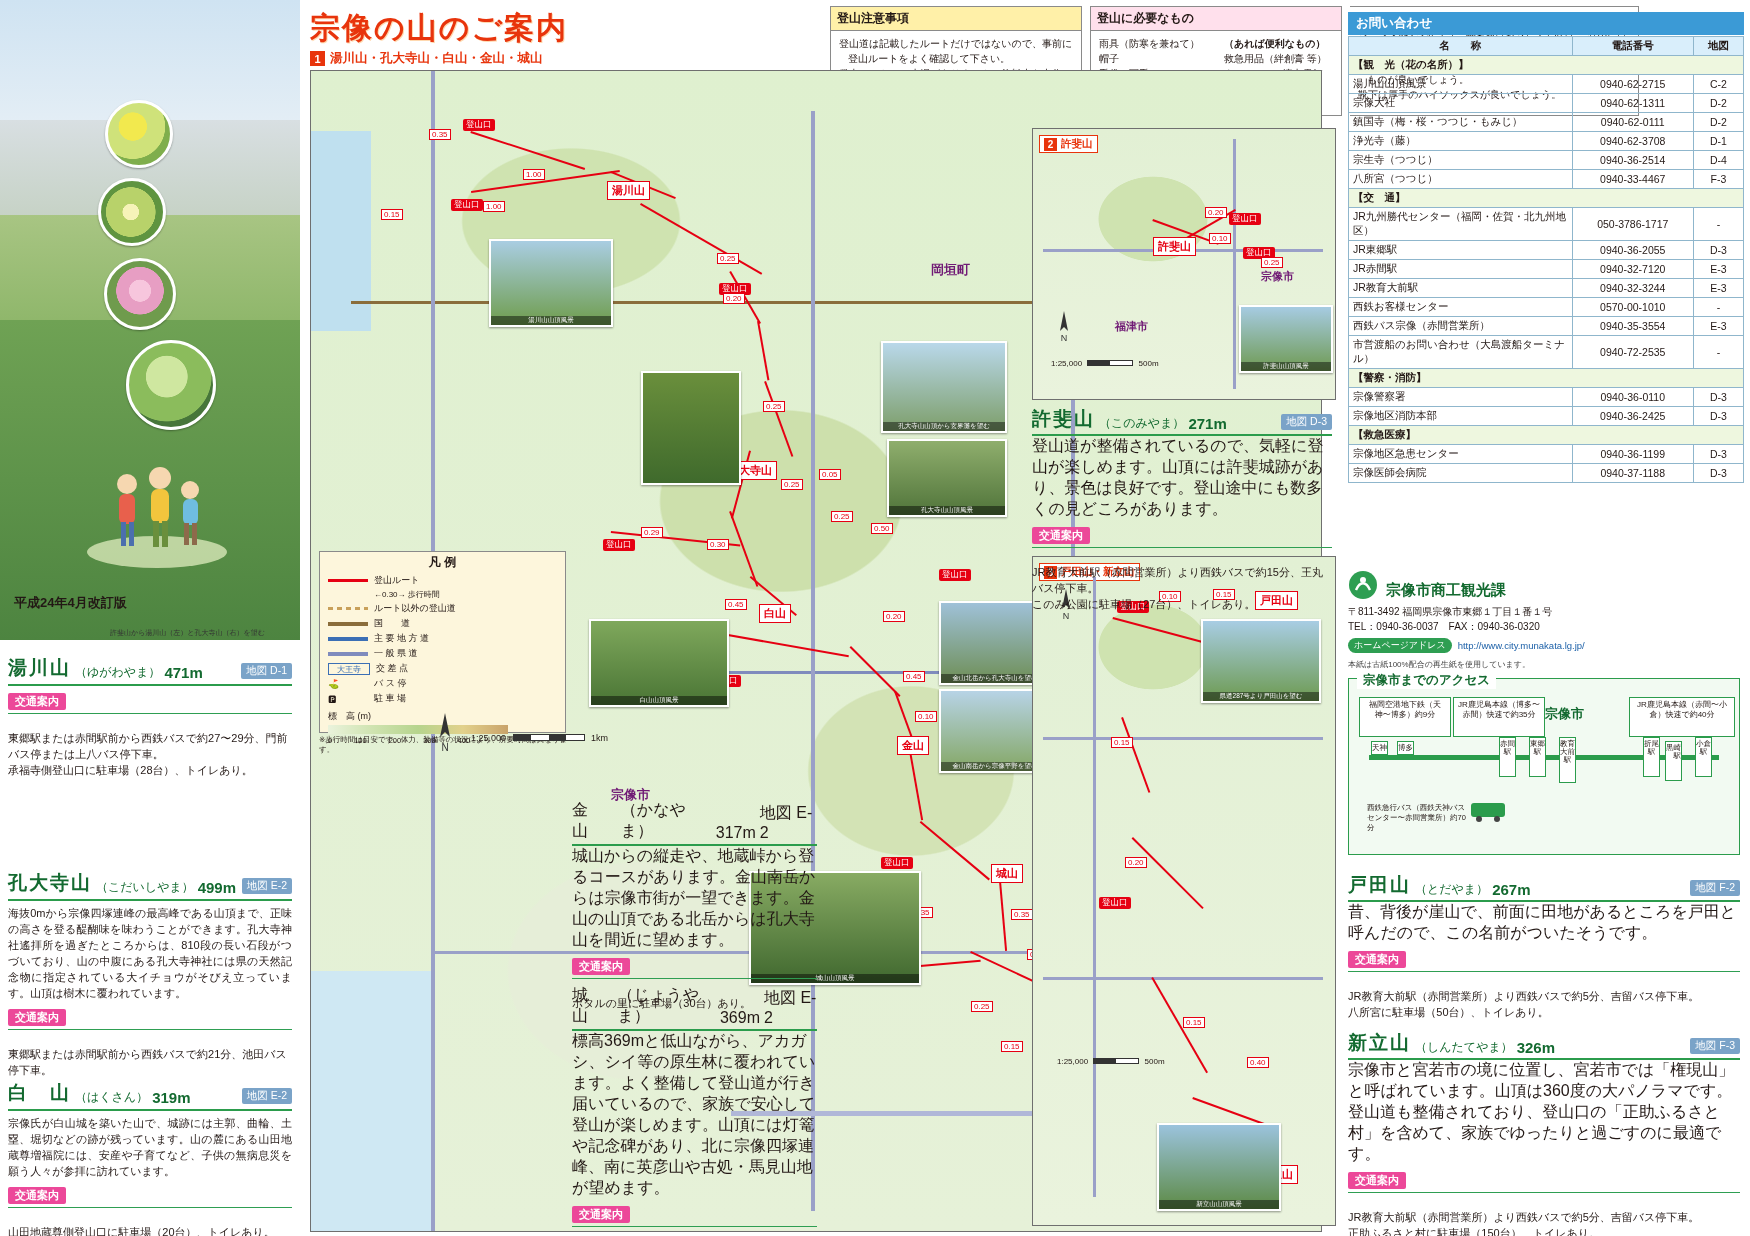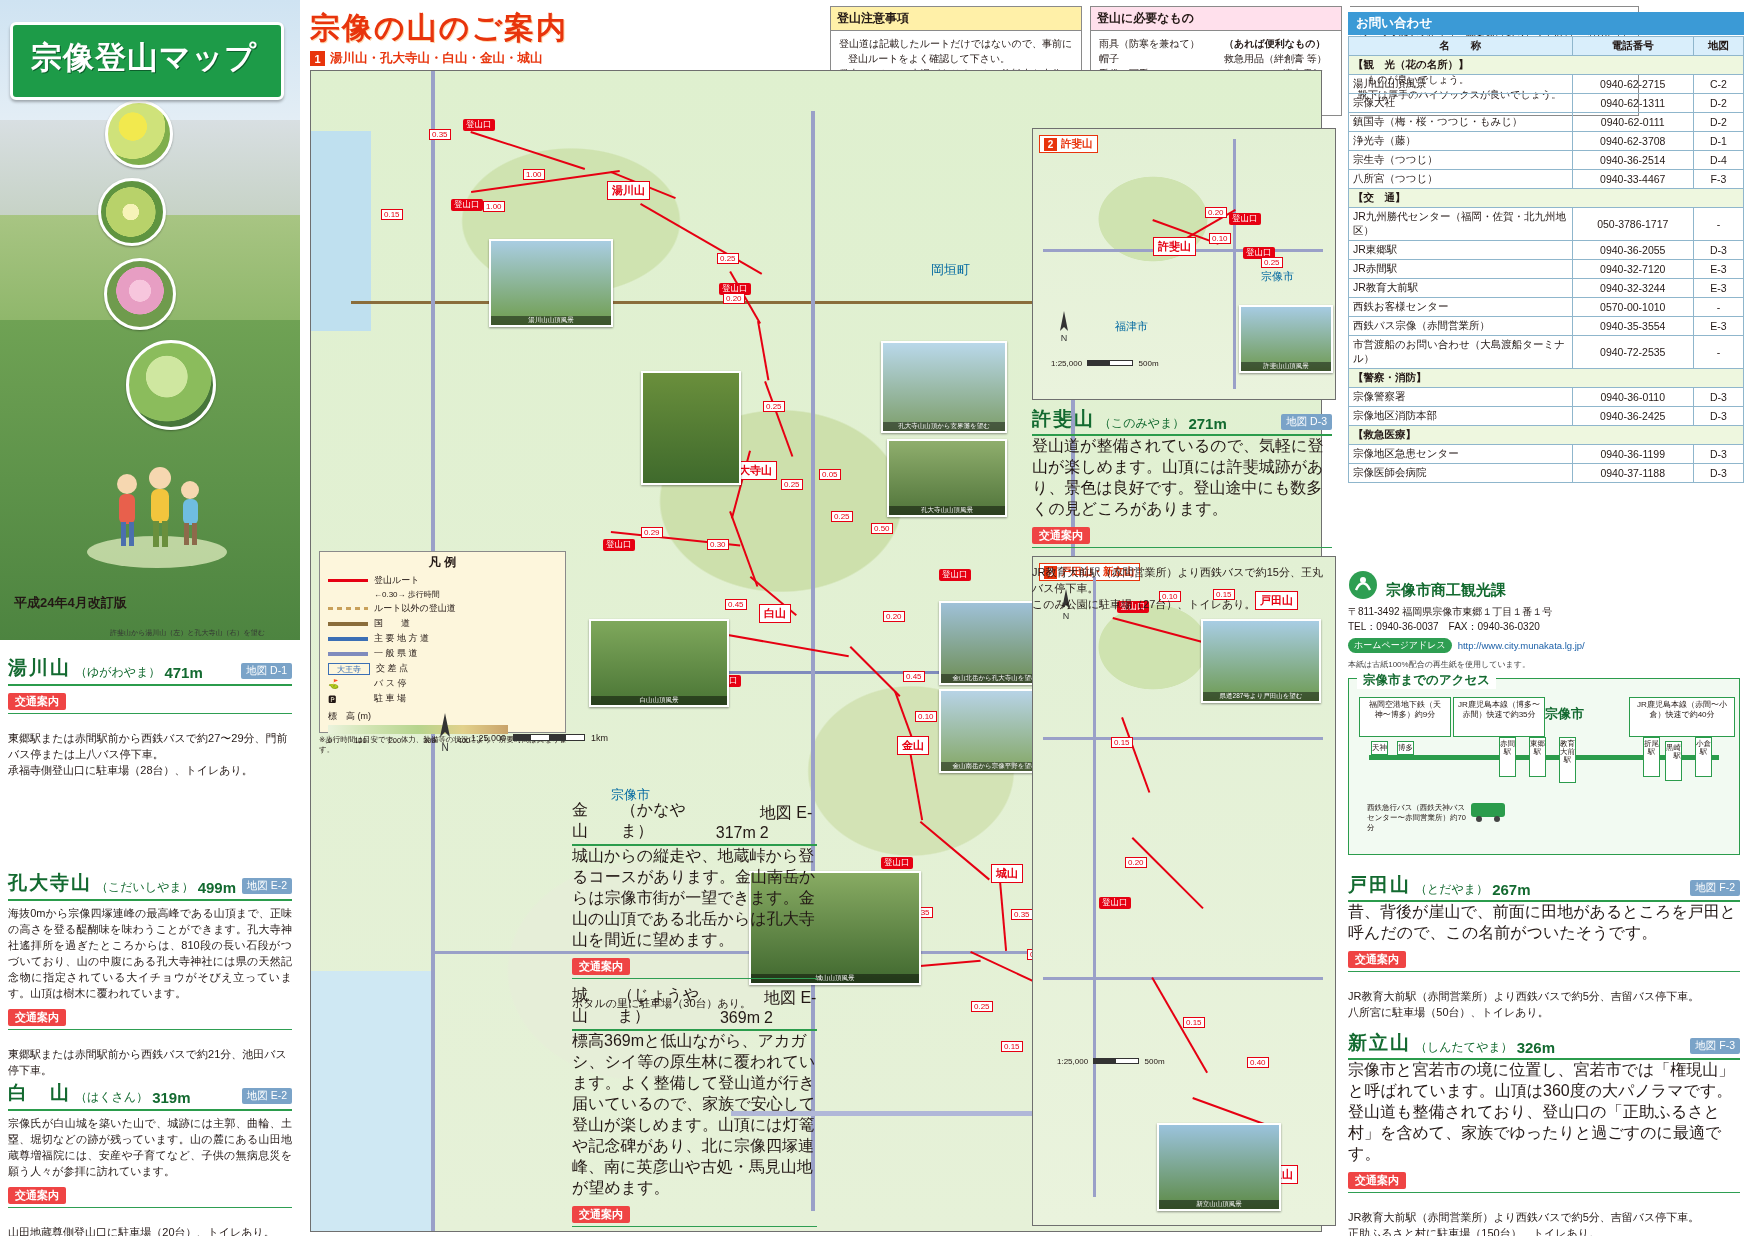--- a/index.html
+++ b/index.html
@@ -31,21 +31,21 @@
   .photo-cap{position:absolute;left:110px;top:628px;font-size:7px;color:#333;}
 
   
   .minfo{position:absolute;left:8px;width:284px;}
   .minfo .mhead{display:flex;align-items:flex-end;gap:4px;padding-bottom:3px;border-bottom:2px solid #2b9c4c;}
   .minfo .mname{font-size:19px;font-weight:bold;color:#136a30;letter-spacing:2px;}
   .minfo .mkana{font-size:12px;color:#136a30;}
   .minfo .melev{font-size:15px;font-weight:bold;color:#136a30;}
   .minfo .mmap{margin-left:auto;font-size:10.5px;color:#ffffff;background:#7aa3c8;border-radius:2px;padding:1px 5px;margin-bottom:2px;}
   .minfo .mtext{font-size:11px;line-height:1.45;margin-top:5px;color:#231815;text-align:justify;}
-  .acc-title{margin-top:7px;display:inline-block;font-size:11px;color:#ffffff;background:#ef4444;padding:1px 7px;border-radius:2px;font-weight:bold;}
+  .acc-title{margin-top:7px;display:inline-block;font-size:11px;color:#ffffff;background:#ec4899;padding:1px 7px;border-radius:2px;font-weight:bold;}
   .acc-body{font-size:11px;line-height:1.45;margin-top:3px;border-top:1px solid #2e9e52;padding-top:17px;}
 
   
   .center-col{position:absolute;left:300px;top:0;width:1040px;height:1236px;}
   .title-jp{position:absolute;left:10px;top:8px;font-size:30px;font-weight:bold;color:#e8340c;letter-spacing:2px;
      text-shadow:1px 1px 0 #ffd9b0;}
   .chip-no{position:absolute;left:10px;top:50px;display:flex;align-items:center;gap:5px;}
   .chip-sq{width:15px;height:15px;background:#e8340c;color:#fff;font-size:11px;display:flex;align-items:center;justify-content:center;font-weight:bold;}
   .chip-tx{font-size:12.5px;font-weight:bold;color:#e8340c;}
 
@@ -73,21 +73,21 @@
       linear-gradient(#dff0cf,#e6f1d8);}
   .mapwrap .water{position:absolute;left:0;top:60px;width:60px;height:200px;background:#bfe0ef;}
   .mapwrap .sea{position:absolute;left:0;top:900px;width:120px;height:260px;background:#cfe8f3;}
   .rdline{position:absolute;background:#9aa0c8;height:3px;}
   .route{position:absolute;background:#e60012;height:2px;transform-origin:0 0;}
   .pklabel{position:absolute;background:#ffffff;border:1px solid #e60012;color:#e60012;font-size:11px;font-weight:bold;padding:1px 4px;}
   .tglabel{position:absolute;background:#e60012;color:#fff;font-size:8.5px;padding:0 3px;border-radius:2px;}
   .dist{position:absolute;background:#ffffff;border:1px solid #e60012;color:#e60012;font-size:8px;padding:0 2px;}
   .mapphoto{position:absolute;border:2px solid #ffffff;box-shadow:0 1px 2px rgba(0,0,0,.4);}
   .mapphoto .cap{position:absolute;left:0;bottom:0;width:100%;font-size:6.5px;color:#fff;background:rgba(0,0,0,.45);text-align:center;}
-  .townlabel{position:absolute;font-size:13px;color:#0369a1;font-weight:normal;text-align:center;}
+  .townlabel{position:absolute;font-size:13px;color:#701a75;font-weight:bold;text-align:center;}
   .legend{position:absolute;left:8px;top:480px;width:245px;height:180px;background:#fdf6dc;border:1px solid #8a8a8a;}
   .legend .lg-t{text-align:center;font-size:12px;font-weight:bold;padding:2px 0;}
   .legend .row{display:flex;align-items:center;gap:6px;font-size:9px;padding:1px 8px;}
   .legend .samp{width:40px;height:9px;display:inline-block;}
   .scalebar{position:absolute;left:160px;top:662px;font-size:9px;}
   .compass{position:absolute;left:120px;top:640px;width:28px;height:44px;}
 
   
   .mb{position:absolute;width:245px;}
   .mb .mhead{display:flex;align-items:flex-end;gap:4px;border-bottom:2px solid #2b9c4c;padding-bottom:2px;}
@@ -153,24 +153,20 @@
           <rect x="90" y="89" width="6" height="26" fill="#6a8f3c"></rect>
         <circle cx="118" cy="58" r="9" fill="#f6d7b0"></circle>
           <rect x="111" y="67" width="15" height="26" rx="6" fill="#6fbde0"></rect>
         <rect x="112" y="91" width="5" height="22" fill="#8d6a4b"></rect>
           <rect x="120" y="91" width="5" height="22" fill="#8d6a4b"></rect>
       </svg>
       <div class="rev-date">平成24年4月改訂版</div>
       <div class="photo-cap">許斐山から湯川山（左）と孔大寺山（右）を望む</div>
     </div>
 
-    <div class="logo">
-      <div class="lg-bg"></div>
-      <div class="lg-txt">宗像登山マップ</div>
-    </div>
 
     <div class="minfo" style="top:655px;">
       <div class="mhead">
         <span class="mname">湯川山</span>
         <span class="mkana">（ゆがわやま）</span>
         <span class="melev">471m</span>
         <span class="mmap">地図 D-1</span>
       </div>
       <div class="acc-title">交通案内</div>
       <div class="acc-body" style="white-space:pre-line">東郷駅または赤間駅前から西鉄バスで約27〜29分、門前バス停または上八バス停下車。

